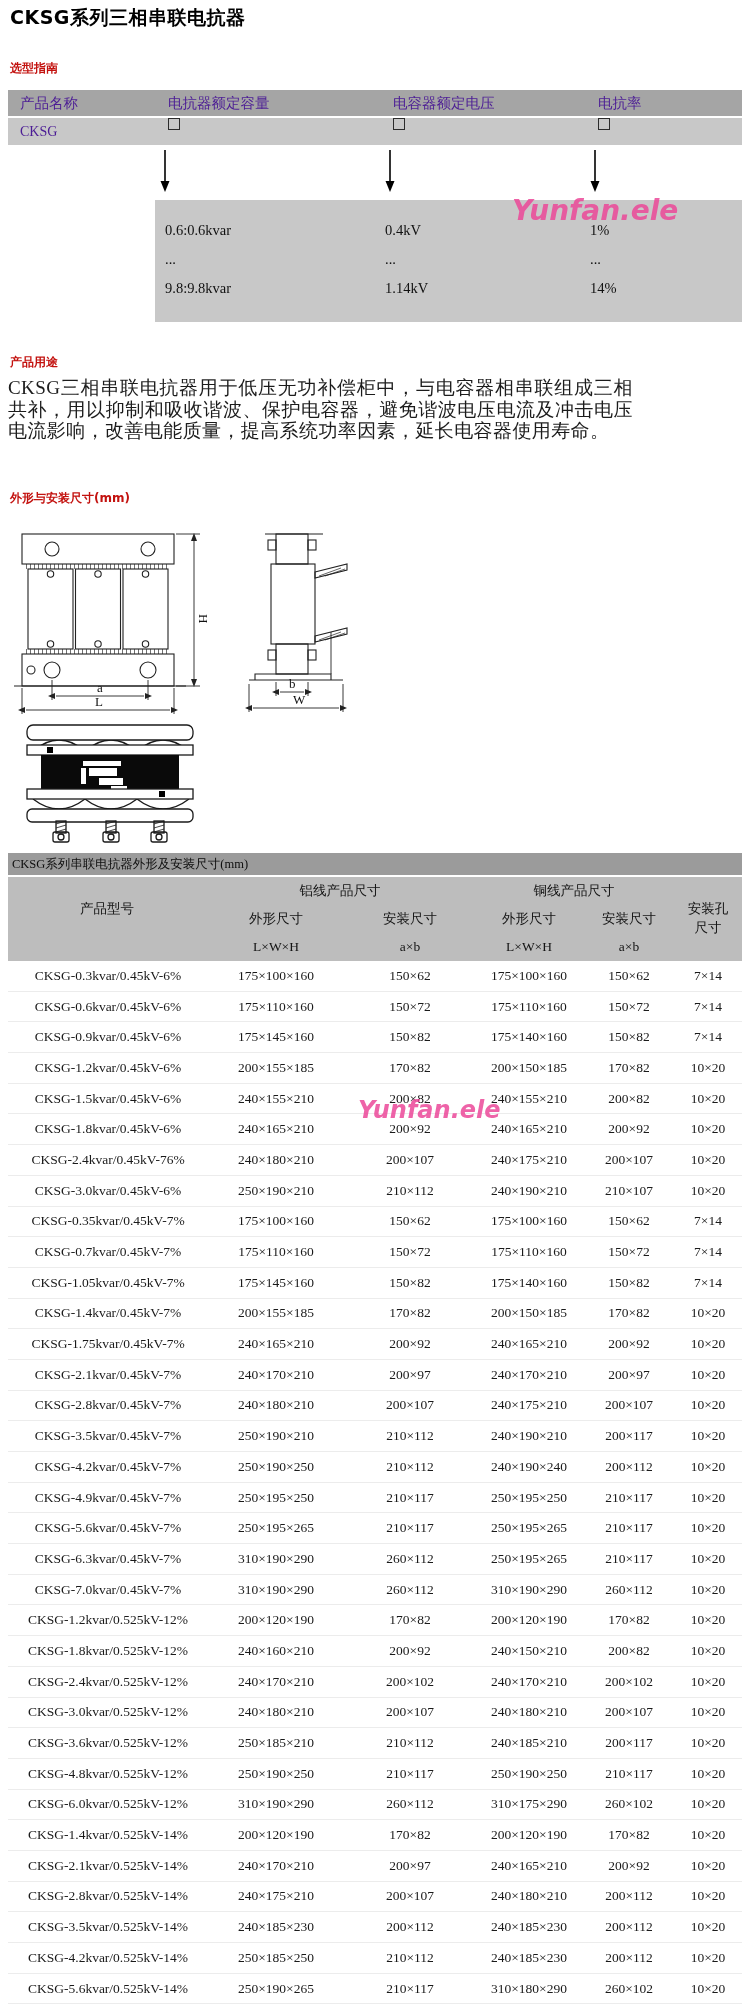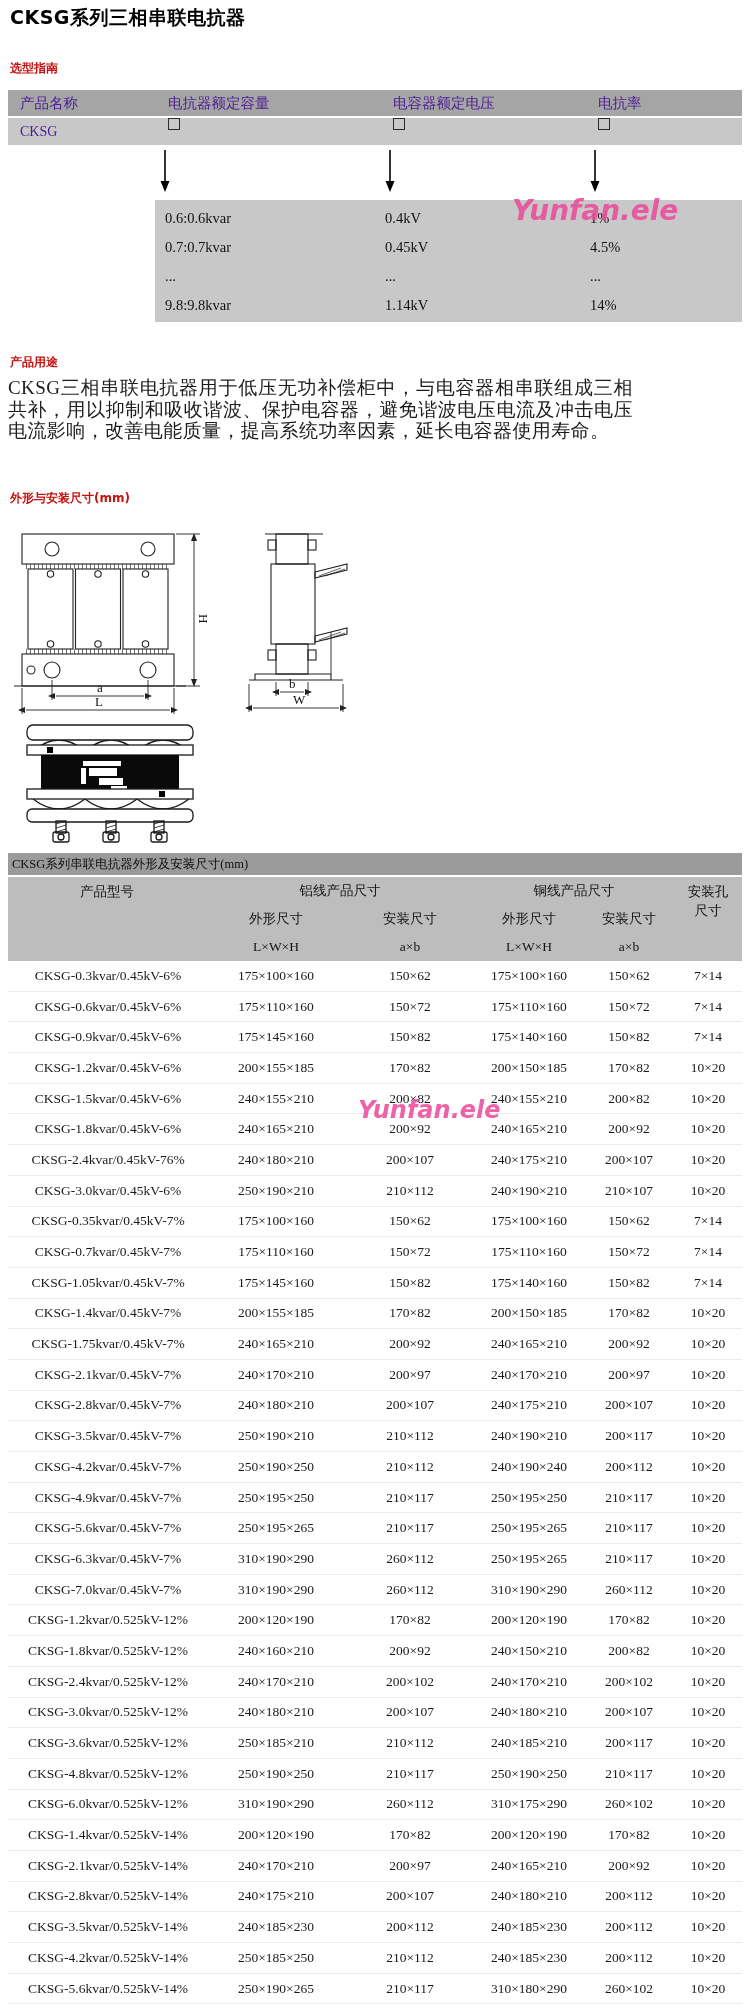--- a/index.html
+++ b/index.html
@@ -18,21 +18,21 @@
   
   .sel-header{position:absolute;left:8px;top:90px;width:734px;height:26px;background:#a5a5a5;}
   .sel-header span, .sel-prow span{position:absolute;top:0;line-height:26px;font-size:14.5px;color:#4c1d95;}
   .sel-prow{position:absolute;left:8px;top:118px;width:734px;height:27px;background:#c8c8c8;}
   .sel-prow span{line-height:27px;font-size:14px;}
   .c0{left:12px}.c1{left:160px}.c2{left:385px}.c3{left:590px}
   .cbx{position:absolute;top:8px;width:10px;height:10px;border:1px solid #2b2b2b;background:transparent;}
 
   .arrow{position:absolute;top:150px;width:12px;height:42px;}
   
-  .sel-options{position:absolute;left:155px;top:200px;width:587px;height:122px;background:#c8c8c8;padding-top:4px;box-sizing:border-box;}
+  .sel-options{position:absolute;left:155px;top:200px;width:587px;height:122px;background:#c8c8c8;padding-top:16px;box-sizing:border-box;}
   .opt-row{position:relative;height:29px;}
   .opt-row span{position:absolute;top:0;line-height:29px;font-size:14.5px;color:#111;}
   .opt-c0{left:10px}.opt-c1{left:230px}.opt-c2{left:435px}
 
   
   .use-text{position:absolute;left:8px;top:377px;width:625px;font-size:19px;line-height:21.5px;
             letter-spacing:.4px;color:#1c1c1c;text-align:justify;}
 
   
   .drawing{position:absolute;}
@@ -40,21 +40,21 @@
   #side-view{left:243px;top:528px;}
   #product-illu{left:25px;top:721px;}
   .drawing text{font-size:13px;font-family:"Liberation Serif","DejaVu Serif",serif;fill:#111;}
 
   
   .bt-title{position:absolute;left:8px;top:853px;width:734px;height:22px;background:#9b9b9b;
             line-height:22px;font-size:12.5px;color:#0e0e0e;padding-left:4px;box-sizing:border-box;}
   table.size{position:absolute;left:8px;top:877px;width:734px;border-collapse:collapse;table-layout:fixed;}
   table.size thead{background:#bdbdbd;}
   table.size th{font-weight:normal;font-size:13.5px;color:#141414;height:28px;padding:0;vertical-align:middle;text-align:center;}
-  table.size th.vtop{vertical-align:top;padding-top:5px;line-height:19px;}
+  table.size th.vtop{vertical-align:top;padding-top:22px;line-height:19px;}
   table.size td{font-size:13.5px;color:#1a1a1a;text-align:center;height:29.7px;padding:0;
                 border-bottom:1px solid #ececec;white-space:nowrap;}
   table.size td:first-child{text-align:center;padding-left:2px;font-size:13.5px;}
   table.size tbody tr:last-child td{border-bottom:none;}
 
   
   .watermark{position:absolute;font-family:"DejaVu Sans","Liberation Sans",sans-serif;
              font-weight:bold;font-style:italic;color:#ec4899;opacity:.85;z-index:5;pointer-events:none;}
   #wm1{left:512px;top:194px;font-size:28px;}
   #wm2{left:358px;top:1096px;font-size:24px;}
@@ -92,25 +92,20 @@
   <svg class="arrow" style="left:589px" viewBox="0 0 12 42">
     <line x1="6" y1="0" x2="6" y2="33" stroke="#000" stroke-width="1.6"></line>
     <polygon points="1.5,31 10.5,31 6,42" fill="#000"></polygon>
   </svg>
 
   <div class="sel-options" id="option-rows">
       <div class="opt-row">
         <span class="opt-c0">0.6:0.6kvar</span>
         <span class="opt-c1">0.4kV</span>
         <span class="opt-c2">1%</span>
-      </div>
-      <div class="opt-row">
-        <span class="opt-c0">0.7:0.7kvar</span>
-        <span class="opt-c1">0.45kV</span>
-        <span class="opt-c2">4.5%</span>
       </div>
       <div class="opt-row">
         <span class="opt-c0">...</span>
         <span class="opt-c1">...</span>
         <span class="opt-c2">...</span>
       </div>
       <div class="opt-row">
         <span class="opt-c0">9.8:9.8kvar</span>
         <span class="opt-c1">1.14kV</span>
         <span class="opt-c2">14%</span>

